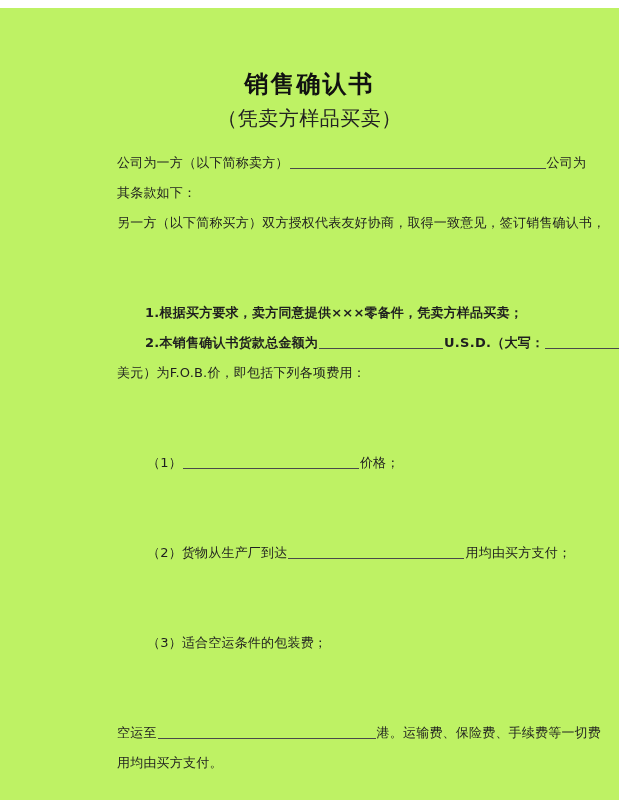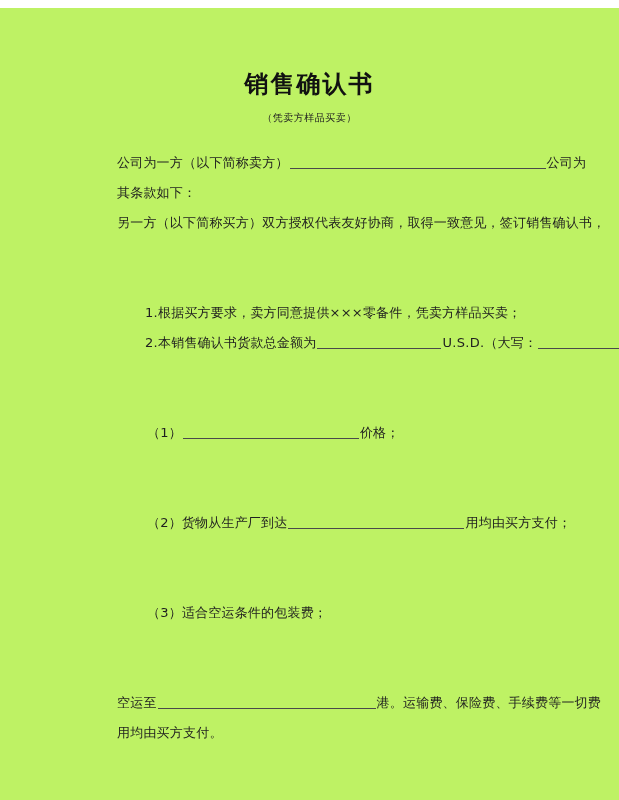--- a/index.html
+++ b/index.html
@@ -35,21 +35,21 @@
     text-align: center;
   }
   .doc-title {
     font-size: 24px;
     font-weight: bold;
     letter-spacing: 2px;
     line-height: 32px;
     color: #111111;
   }
   .doc-subtitle {
-    font-size: 10px;
+    font-size: 20px;
     font-weight: normal;
     line-height: 24px;
     margin-top: 6px;
     letter-spacing: 0.5px;
     color: #222222;
   }
 
   
   .body-block {
     position: absolute;
@@ -66,21 +66,21 @@
     white-space: nowrap;
     letter-spacing: 0.2px;
     color: #1f1f1f;
     display: block;
   }
 
   .line.spacer {
     height: 30px;
   }
 
-  .indent-1 { padding-left: 28px; }
+  .indent-1 { padding-left: 28px; font-weight: bold; }
   .indent-2 { padding-left: 30px; }
 
   
   .blank {
     display: inline-block;
     border-bottom: 1px solid #4a4a4a;
     height: 13px;
     vertical-align: -2px;
     margin: 0 1px;
   }
@@ -121,20 +121,21 @@
     <div class="line spacer"></div>
 
     <div class="line indent-1">
       <span class="ascii">1.</span><span>根据买方要求，卖方同意提供×××零备件，凭卖方样品买卖；</span>
     </div>
 
     <div class="line indent-1">
       <span class="ascii">2.</span><span>本销售确认书货款总金额为</span><span class="blank b-amount"></span><span class="ascii">U.S.D.</span><span>（大写：</span><span class="blank b-words"></span>
     </div>
 
+    <div class="line">美元）为F.O.B.价，即包括下列各项费用：</div>
 
     <div class="line spacer"></div>
     <div class="line spacer"></div>
 
     <div class="line indent-2">
       <span>（1）</span><span class="blank b-price"></span><span>价格；</span>
     </div>
 
     <div class="line spacer"></div>
     <div class="line spacer"></div>

